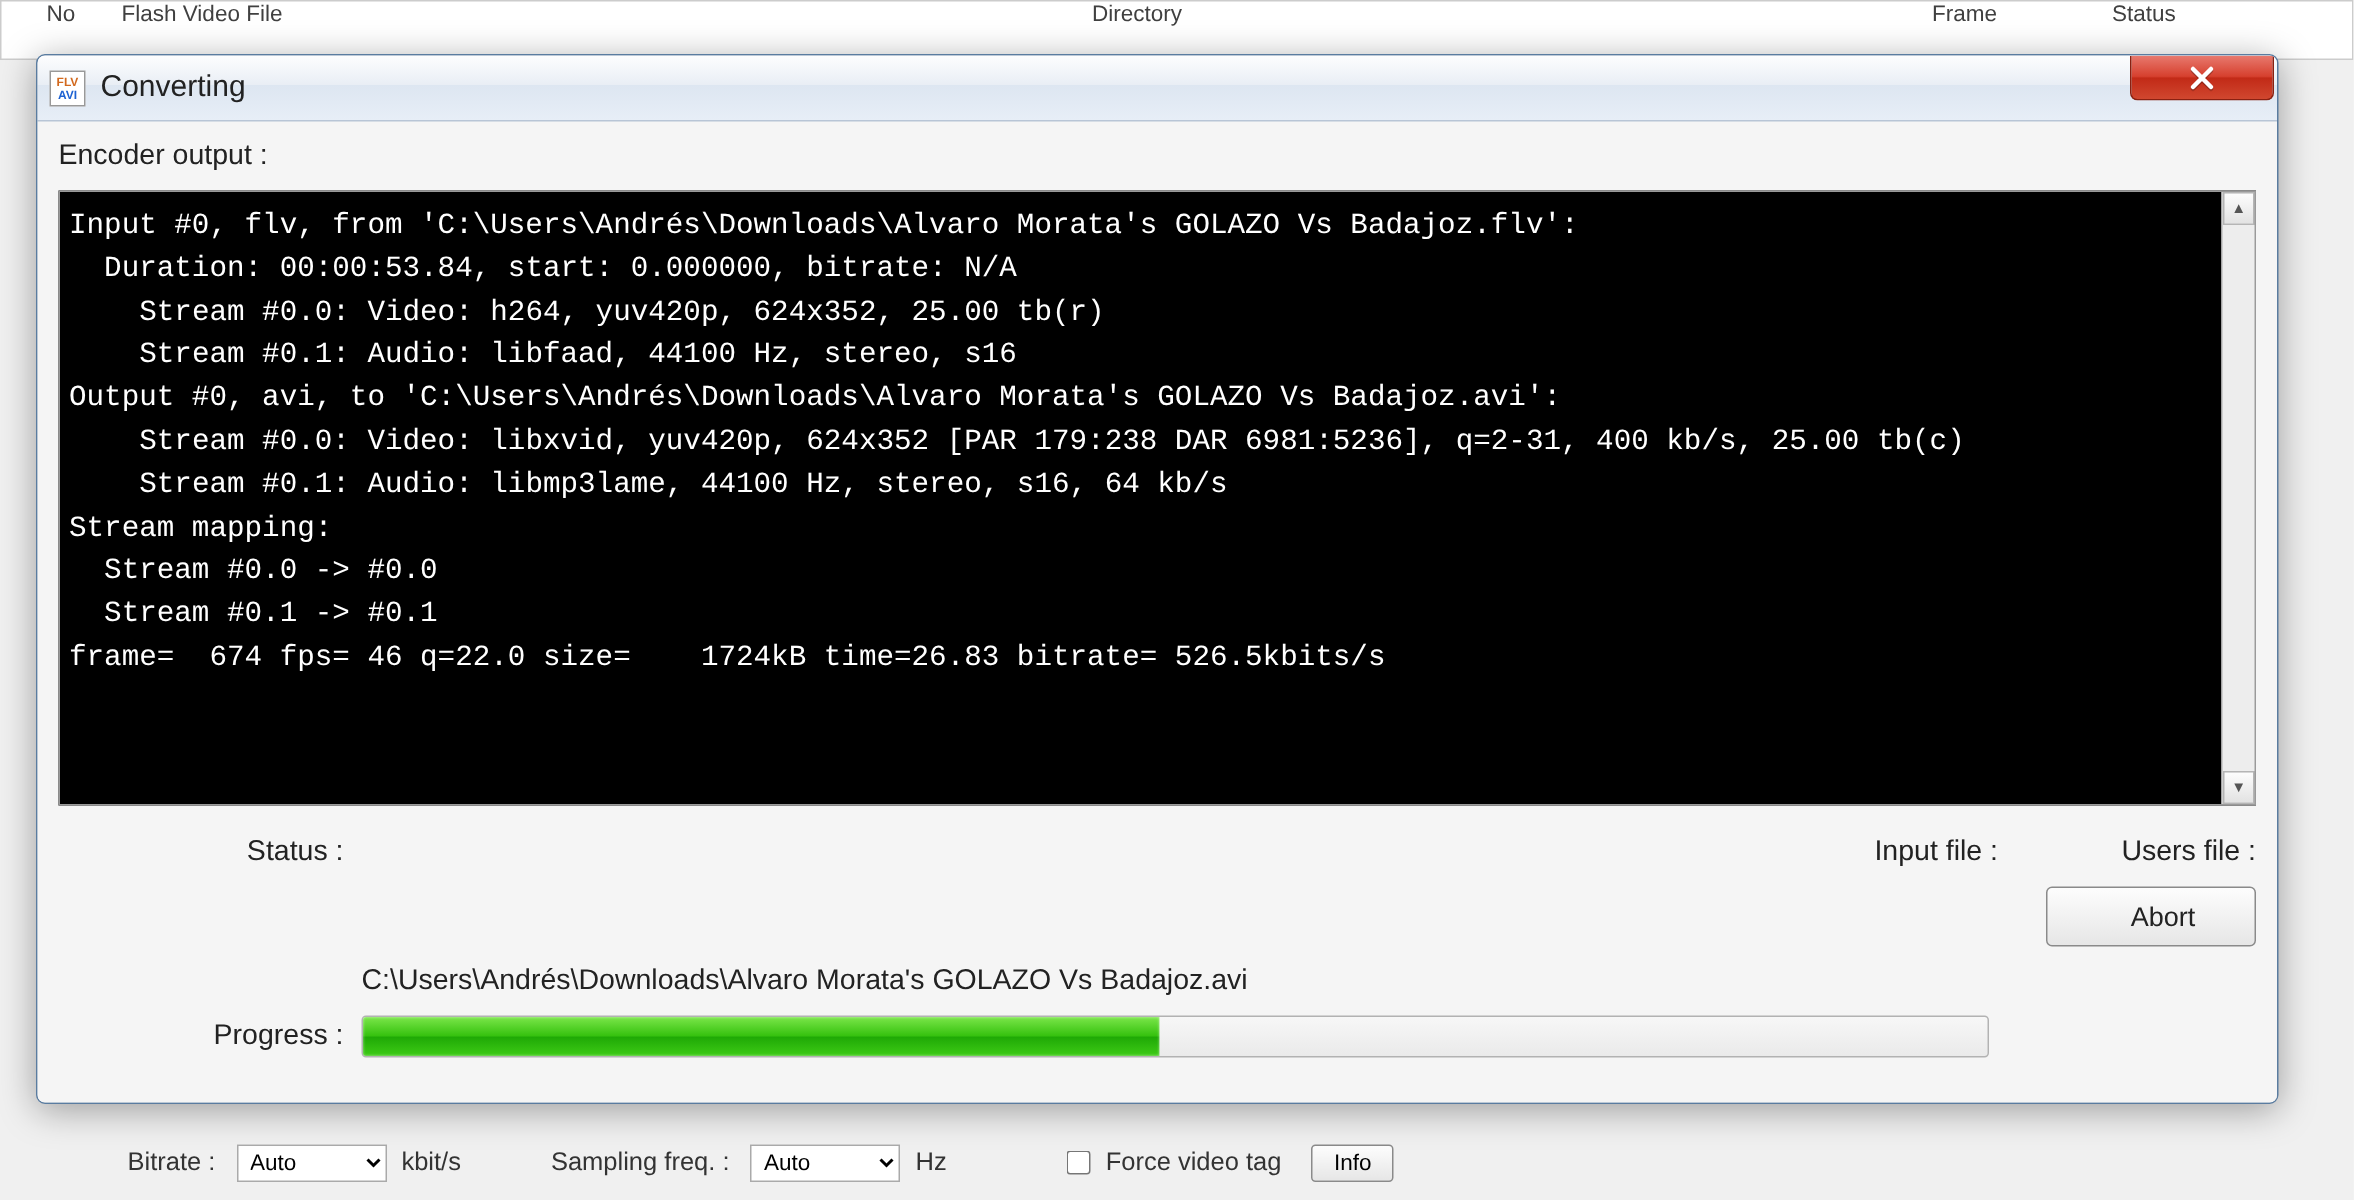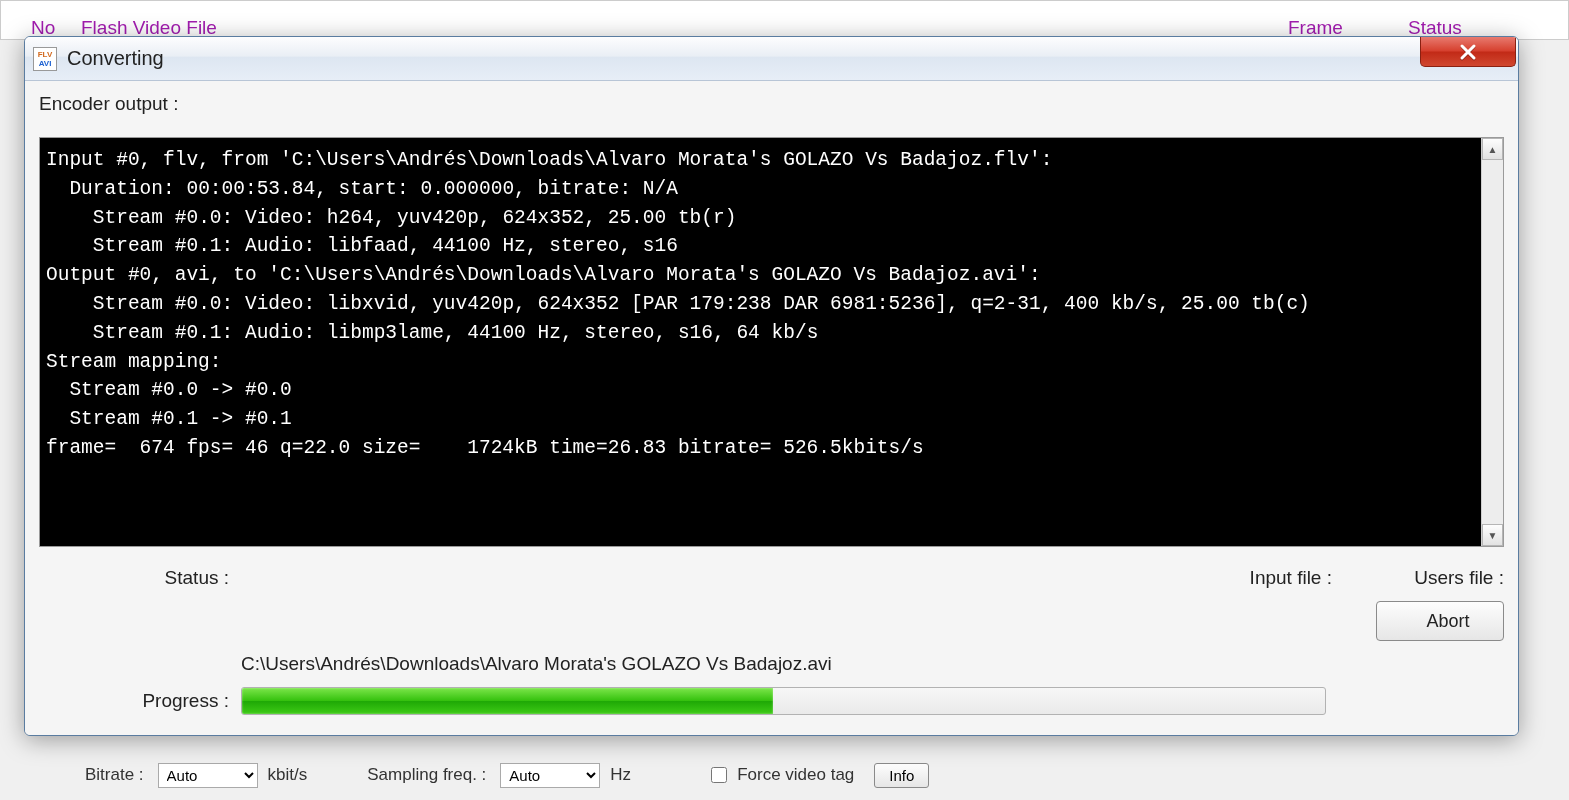--- a/index.html
+++ b/index.html
@@ -14,24 +14,24 @@
     }
 
     
     .bg-table {
       position: absolute;
       top: 0; left: 0; right: 0;
       height: 40px;
       background: #fff;
       border: 1px solid #ccc;
       display: flex;
-      align-items: flex-end;
+      align-items: flex-start;
       padding: 0 10px;
-      color: #a21caf;
-      font-size: 19px;
+      color: #404040;
+      font-size: 15px;
     }
     .bg-table span { padding: 0 20px; }
     .bg-no { width: 50px; }
     .bg-flash { flex: 1; }
     .bg-dir { width: 560px; }
     .bg-size { width: 120px; }
     .bg-status { width: 170px; }
 
     
     .bg-bottom {
@@ -124,21 +124,21 @@
       flex: 1;
       padding: 12px 14px 14px 14px;
       display: flex;
       flex-direction: column;
       background: #f5f5f5;
     }
 
     .enc-label {
       font-size: 19px;
       color: #222;
-      margin-bottom: 22px;
+      margin-bottom: 12px;
     }
 
     .console-wrap {
       position: relative;
       border: 1px solid #9a9a9a;
       background: #000;
       height: 410px;
       margin-bottom: 20px;
     }
     .console {
@@ -181,21 +181,21 @@
       align-items: center;
       font-size: 19px;
       color: #222;
     }
     .info-rows .rlabel { text-align: right; }
     .info-rows .val { }
     .abort-btn {
       grid-row: 2;
       grid-column: 3;
       justify-self: end;
-      width: 128px; height: 40px;
+      width: 140px; height: 40px;
       background: linear-gradient(#fdfdfd,#e6e6e6);
       border: 1px solid #8a8a8a;
       border-radius: 4px;
       font-size: 18px;
       color: #222;
       cursor: pointer;
       padding-left: 16px;
     }
     .progress-bar {
       grid-column: 2 / span 2;
@@ -212,20 +212,21 @@
       background: linear-gradient(#7be64a, #36c20f 48%, #1fa906 52%, #3ecb16);
       box-shadow: inset 0 0 2px rgba(255,255,255,0.6);
     }
   </style>
 </head>
 <body>
 
 <div class="bg-table">
   <span class="bg-no">No</span>
   <span class="bg-flash">Flash Video File</span>
+  <span class="bg-dir">Directory</span>
   <span class="bg-size">Frame</span>
   <span class="bg-status">Status</span>
 </div>
 
 <div class="bg-bottom">
   <span class="lbl">Bitrate :</span>
   <select><option>Auto</option></select>
   <span class="unit">kbit/s</span>
 
   <span class="lbl">Sampling freq. :</span>

